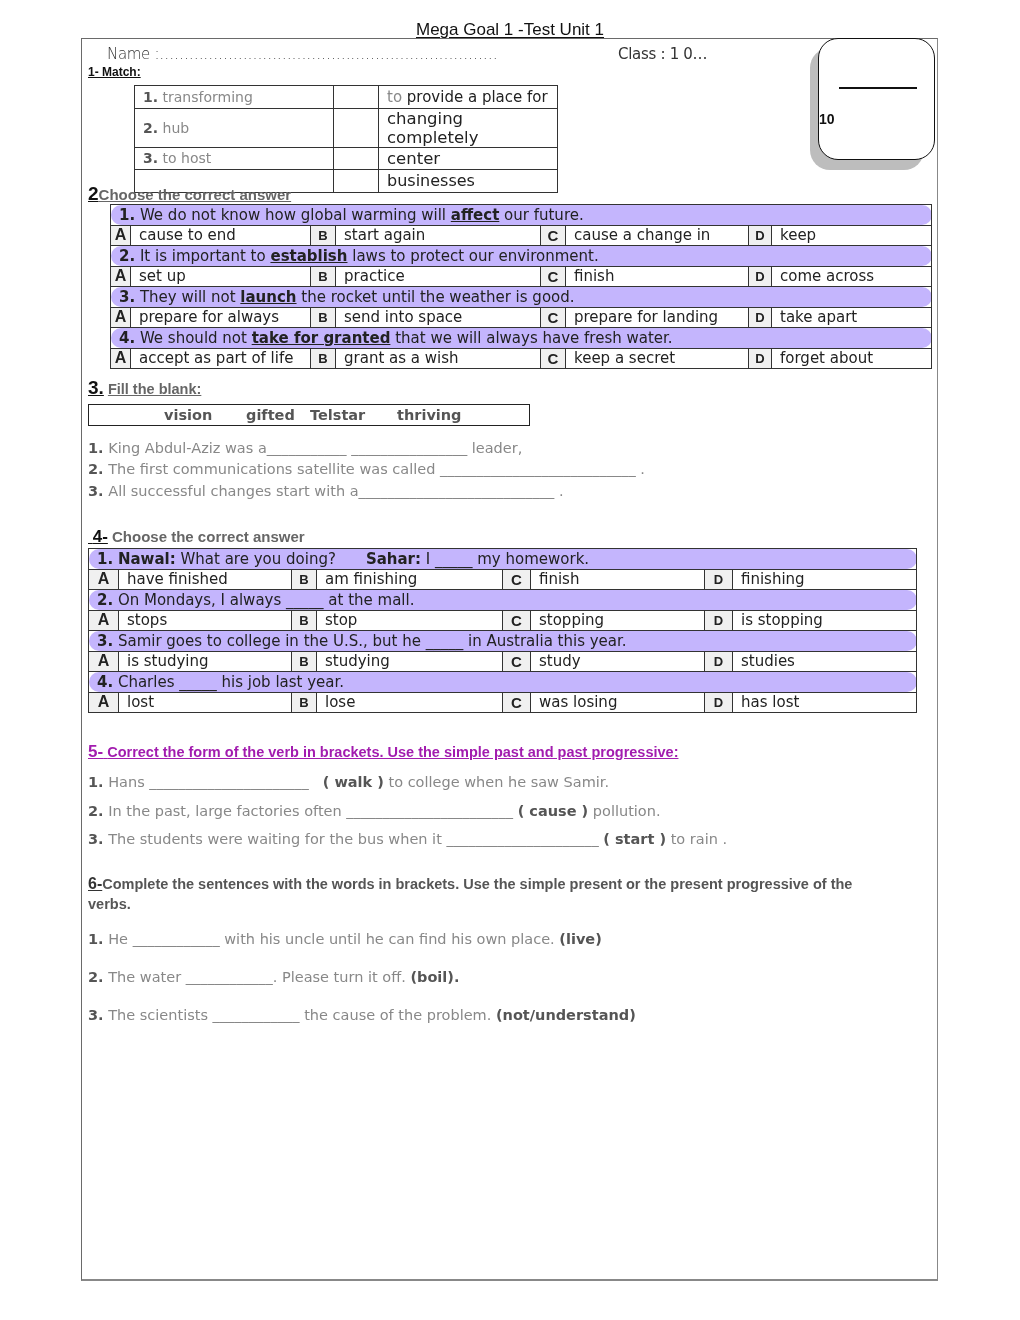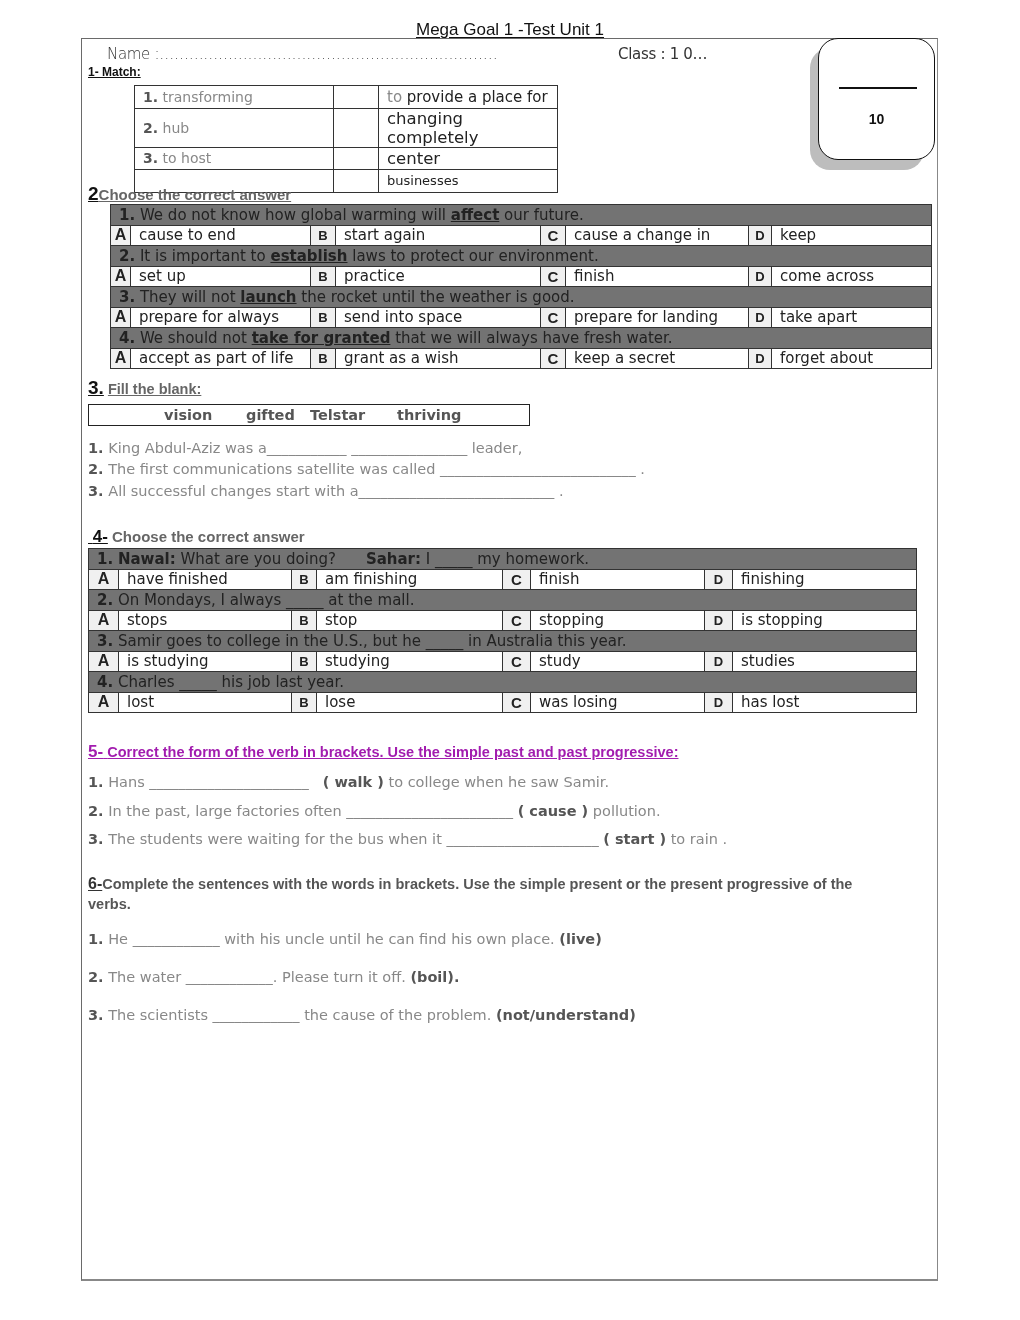--- a/index.html
+++ b/index.html
@@ -31,21 +31,21 @@
     background: #bdbdbd; border-radius: 20px;
   }
   .score-box {
     position: absolute; left: 818px; top: 38px; width: 117px; height: 122px;
     background: #fff; border: 1.5px solid #111; border-radius: 20px;
   }
   .score-line {
     position: absolute; left: 20px; top: 48px; width: 78px; height: 2px; background: #111;
   }
   .score-total {
-    position: absolute; left: 0; width: 100%; top: 72px; text-align: center;
+    position: absolute; left: 0; width: 100%; top: 72px; text-align: left;
     font-family: "Liberation Sans", sans-serif; font-weight: bold; font-size: 14px; color: #111;
   }
 
   .sec-head {
     position: absolute; font-family: "Liberation Sans", sans-serif; font-weight: bold; color: #333;
   }
   .sec-head .num { color: #111; text-decoration: underline; }
   .u { text-decoration: underline; }
 
   
@@ -56,21 +56,21 @@
   .match td {
     border: 1px solid #333; height: 22.5px; font-size: 15px; padding: 0 8px; color: #222;
   }
   .match td.left { width: 199px; color: #888; font-size: 14px; }
   .match td.left b { color: #555; }
   .match td.mid { width: 45px; }
 
   
   .mcq { position: absolute; }
   .mcq td { border: 1px solid #333; font-size: 15px; color: #222; padding: 0 8px; height: 20.5px; white-space: nowrap; }
-  .mcq tr.q td { background: #737373; }
+  .mcq tr.q td { background: #c4b5fd; border-radius: 10px; }
   .mcq td.lt { background: #f0f0f0; font-weight: bold; text-align: center; padding: 0; font-family: "Liberation Sans", sans-serif; }
   .mcq td.lt.a { font-size: 16px; }
   .mcq td.lt.b { font-size: 13px; }
 
   .wordbank {
     position: absolute; left: 88px; top: 404px; width: 442px; height: 22px;
     border: 1.5px solid #222; font-size: 14.5px; font-weight: bold; color: #555;
   }
   .wordbank span { position: absolute; top: 2px; }
 
@@ -110,21 +110,21 @@
     <td style="font-size:16.5px">changing completely</td>
   </tr>
   <tr>
     <td class="left"><b>3.</b> <span>to host</span></td>
     <td class="mid"></td>
     <td style="font-size:16.5px">center</td>
   </tr>
   <tr>
     <td class="left"></td>
     <td class="mid"></td>
-    <td style="font-size:13px">businesses</td>
+    <td style="font-size:16px">businesses</td>
   </tr>
 </tbody>
   </table>
 
 <div class="sec-head" style="left:88px; top:183px; font-size:15px; color:#666;">
   <span class="num" style="font-size:19px;">2</span><span class="u">Choose the correct answer</span>
 </div>
 <table class="mcq" style="left:110px; top:204px; width:822px;">
   <colgroup>
       <col style="width:20px">

